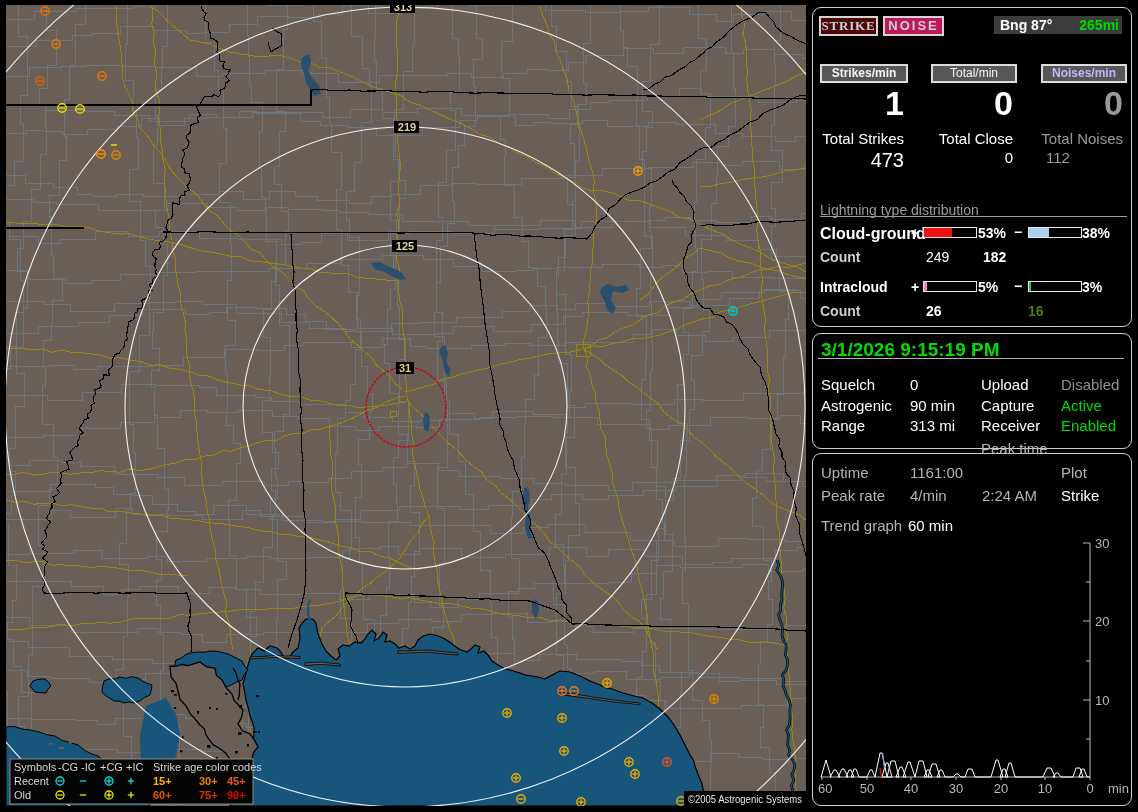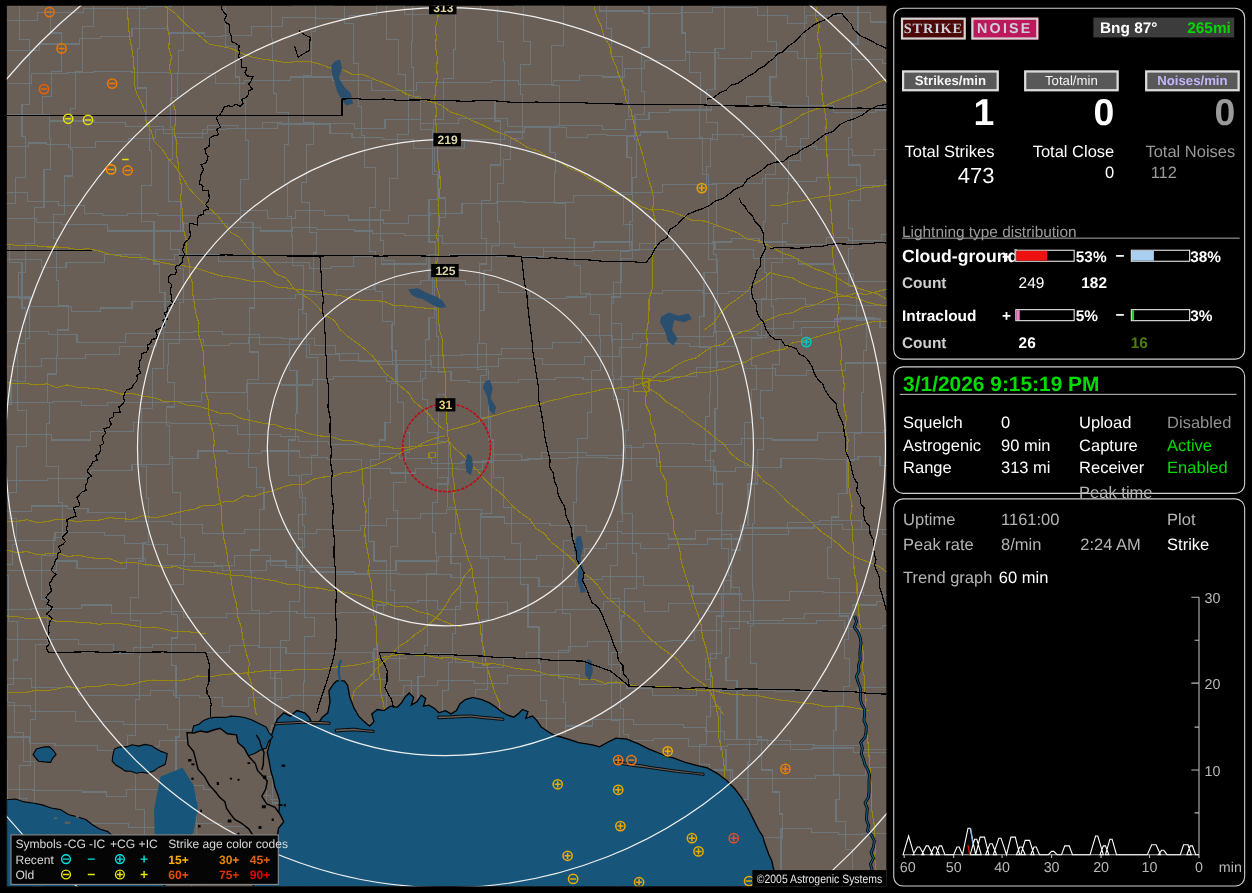--- a/index.html
+++ b/index.html
@@ -363,21 +363,21 @@
 <div class="r" style="top:397px;left:1061px;color:#00dc00">Active</div>
 <div class="r" style="top:417px;left:821px">Range</div>
 <div class="r" style="top:417px;left:910px">313 mi</div>
 <div class="r" style="top:417px;left:981px">Receiver</div>
 <div class="r" style="top:417px;left:1061px;color:#00dc00">Enabled</div>
 <div class="r" style="top:464px;left:821px;color:#b4b4b4">Uptime</div>
 <div class="r" style="top:464px;left:910px;color:#b4b4b4">1161:00</div>
 <div class="r" style="top:440px;left:981px;color:#b4b4b4">Peak time</div>
 <div class="r" style="top:464px;left:1061px;color:#b4b4b4">Plot</div>
 <div class="r" style="top:487px;left:821px;color:#b4b4b4">Peak rate</div>
-<div class="r" style="top:487px;left:910px;color:#b4b4b4">8/min</div>
+<div class="r" style="top:487px;left:910px;color:#b4b4b4">4/min</div>
 <div class="r" style="top:487px;left:982px;color:#b4b4b4">2:24 AM</div>
 <div class="r" style="top:487px;left:1061px;color:#fff">Strike</div>
 <div class="r" style="top:517px;left:821px;color:#b4b4b4">Trend graph</div>
 <div class="r" style="top:517px;left:908px;color:#fff">60 min</div>
 <svg width="319" height="270" viewBox="0 0 319 270" style="position:absolute;left:812px;top:535px">
 <line x1="278" y1="8" x2="278" y2="242" stroke="#b8b8b8" stroke-width="1"></line>
 <line x1="10" y1="242" x2="278" y2="242" stroke="#b8b8b8" stroke-width="1"></line>
 <line x1="271" y1="8" x2="278" y2="8" stroke="#b8b8b8" stroke-width="1"></line>
 <line x1="274" y1="47" x2="278" y2="47" stroke="#b8b8b8" stroke-width="1"></line>
 <line x1="271" y1="86" x2="278" y2="86" stroke="#b8b8b8" stroke-width="1"></line>

